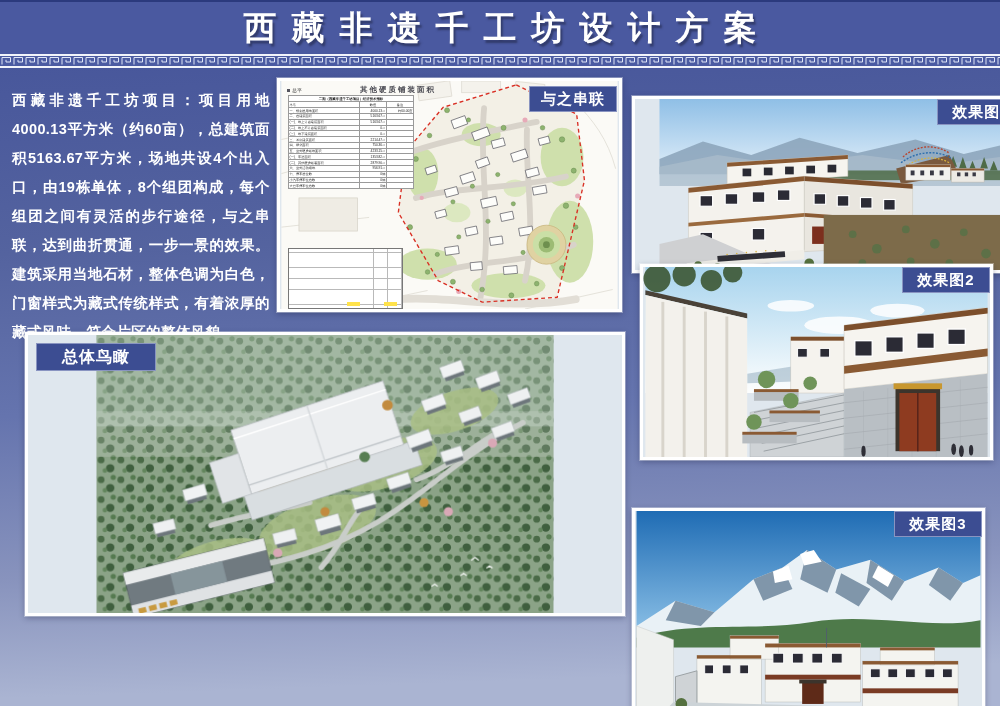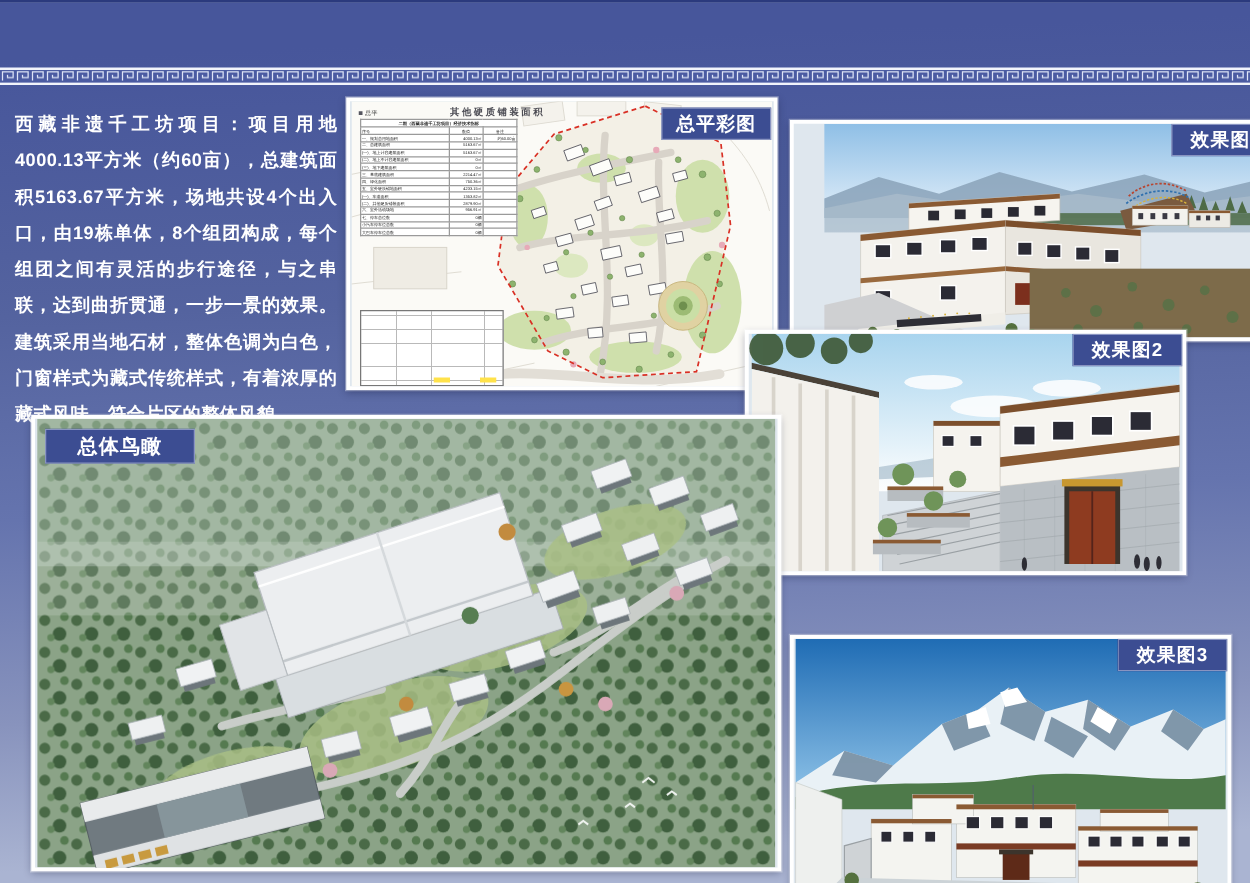--- a/index.html
+++ b/index.html
@@ -26,23 +26,23 @@
   .panel{position:absolute;background:#fff;padding:3px;box-sizing:border-box;
     box-shadow:0 0 0 1px rgba(255,255,255,.35),0 2px 6px rgba(20,25,60,.35);}
   .img{position:relative;width:100%;height:100%;overflow:hidden;background:#dfe7ee;}
   .img>svg{display:block;width:100%;height:100%;}
   .tag{position:absolute;top:0;right:0;width:88px;height:26px;background:#3c4d92;
     display:flex;align-items:center;justify-content:center;color:#fff;font-size:15px;font-weight:bold;
     letter-spacing:1px;box-shadow:inset 0 0 0 1px rgba(230,235,250,.45);}
   .site-plan{left:277px;top:76px;width:345px;height:234px;}
   .site-plan .tag{top:5px;right:2px;}
   .r1{left:632px;top:94px;width:396px;height:177px;}
-  .r2{left:596px;top:262px;width:353px;height:196px;}
+  .r2{left:640px;top:262px;width:353px;height:196px;}
   .r3{left:632px;top:462px;width:353px;height:235px;margin-top:44px;}
-  .aerial{left:25px;top:330px;width:600px;height:365px;}
+  .aerial{left:25px;top:330px;width:600px;height:284px;}
   .aerial .tag{top:8px;left:8px;right:auto;width:120px;height:28px;font-size:16px;}
   
   .plan-title{position:absolute;left:80px;top:4px;font-size:7.5px;font-weight:bold;color:#4a4a52;letter-spacing:2px;}
   .plan-legend{position:absolute;left:7px;top:6px;font-size:5px;color:#333;display:flex;align-items:center;gap:2px;}
   .plan-legend .sq{width:3px;height:3px;background:#55555f;display:inline-block;}
   table.econ{position:absolute;left:8px;top:14px;width:126px;border-collapse:collapse;background:#fff;
     font-size:3.2px;line-height:1.25;color:#222;border:0.5px solid #777;}
   table.econ th,table.econ td{border:0.25px solid #9a9a9a;padding:.4px .6px;font-weight:normal;white-space:nowrap;}
   table.econ tr.t th{text-align:center;font-size:3.4px;font-weight:bold;padding:.6px 0;}
   table.econ td:nth-child(2),table.econ td:nth-child(3){text-align:right;width:26px;}
@@ -52,20 +52,23 @@
       repeating-linear-gradient(to bottom,transparent 0 3.4px,#b9b9b9 3.4px 3.7px),
       repeating-linear-gradient(to right,transparent 0 13.8px,#b9b9b9 13.8px 14.1px);}
   .stats .hl{position:absolute;bottom:2px;height:4px;width:13px;background:#ffe24a;}
   .stats .hl.a{left:58px;} .stats .hl.b{left:95px;}
 </style>
 </head>
 <body>
 
 <div id="poster">
 
+  <header class="titlebar">
+    <h1>西藏非遗千工坊设计方案</h1>
+  </header>
 
   <div class="band">
     <svg>
       <defs>
         <pattern id="mk" width="12" height="10" patternUnits="userSpaceOnUse">
           <rect width="12" height="10" fill="#4b5ba2"></rect>
           <path d="M2,8.5 V1.5 H10.5 V6 H6 V3.8" fill="none" stroke="#dfe5f7" stroke-width="1"></path>
         </pattern>
       </defs>
       <rect width="100%" height="10" fill="url(#mk)"></rect>
@@ -270,21 +273,21 @@
               <td></td>
             </tr>
           </tbody>
       </table>
 
       <div class="stats">
         <div class="hl a"></div>
         <div class="hl b"></div>
       </div>
 
-      <div class="tag">总平彩图</div>
+      <div class="tag">与之串联</div>
     </div>
   </div>
 
   <div class="panel r1">
     <div class="img">
       <svg viewBox="0 0 353 177">
         <defs>
           <linearGradient id="sky1" x1="0" y1="0" x2="0" y2="1">
             <stop offset="0" stop-color="#8fbfe6"></stop>
               <stop offset="1" stop-color="#eef6fc"></stop>

